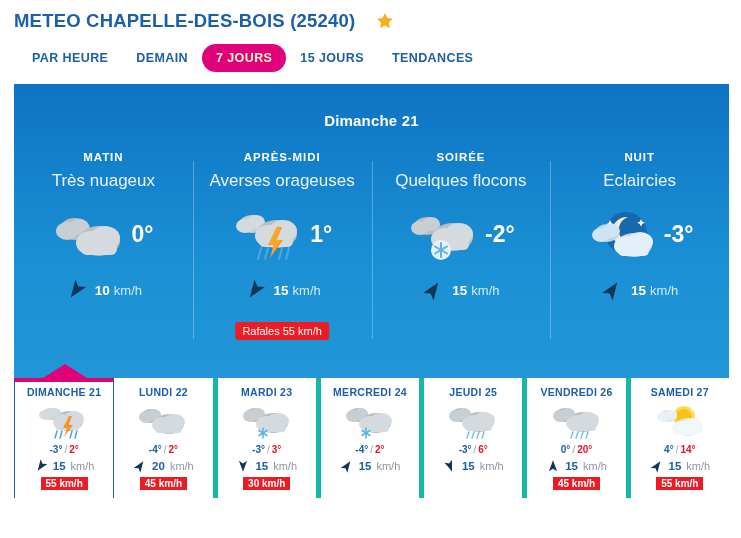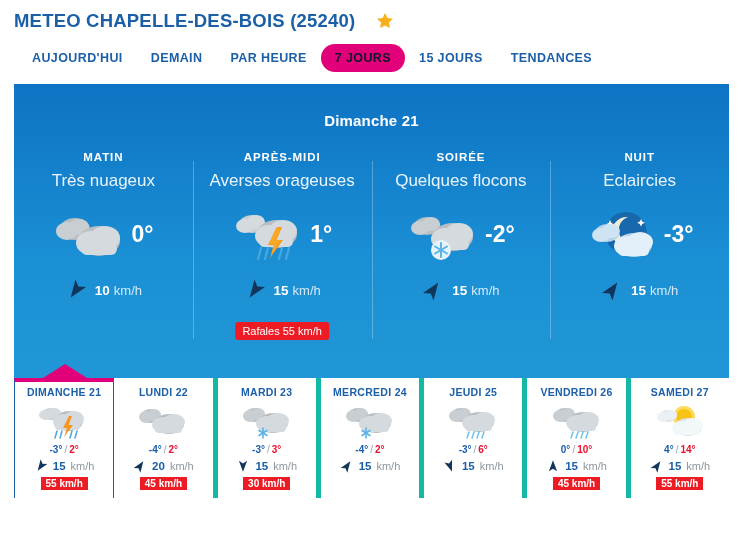--- a/index.html
+++ b/index.html
@@ -19,21 +19,21 @@
   }
   .star-icon { width:20px; height:20px; display:block; }
 
   
   .tabs { display:flex; align-items:center; gap:0px; padding-left:18px; height:44px; }
   .tab {
     font-size:12.5px; font-weight:bold; color:#1b5fa8; letter-spacing:0.4px;
     padding: 7px 14px; border-radius:14px; white-space:nowrap; cursor:pointer;
     text-transform:uppercase;
   }
-  .tab.active { background:#e2007a; color:#0f172a; }
+  .tab.active { background:#e2007a; color:#fef9c3; }
 
   
   .panel {
     position:relative;
     margin: 4px 12px 0 14px;
     height: 280px;
     background: linear-gradient(180deg, #0e73c4 0%, #1a8fd4 62%, #2196d6 100%);
     overflow:hidden;
   }
   .panel-title {
@@ -114,23 +114,22 @@
 <div class="page">
 
   <div class="header">
     <div class="title">METEO CHAPELLE-DES-BOIS (25240)</div>
     <svg class="star-icon" viewBox="0 0 24 24">
       <path d="M12 2.3l2.9 6.1 6.6.9-4.8 4.6 1.2 6.6L12 17.4l-5.9 3.1 1.2-6.6L2.5 9.3l6.6-.9z" fill="#f5b01a"></path>
     </svg>
   </div>
 
   <div class="tabs">
-    <div class="tab">AUJOURD'HUI</div>
+    <div class="tab">PAR HEURE</div>
     <div class="tab">DEMAIN</div>
-    <div class="tab">PAR HEURE</div>
     <div class="tab active">7 JOURS</div>
     <div class="tab">15 JOURS</div>
     <div class="tab">TENDANCES</div>
   </div>
 
   <div class="panel">
     <div class="panel-title">Dimanche 21</div>
 
     <div class="quarters">
 
@@ -419,21 +418,21 @@
         <ellipse cx="39" cy="18" rx="11" ry="8" fill="#d5dade"></ellipse>
         <rect x="20" y="21" width="27" height="8" rx="4" fill="#d5dade"></rect>
         <g stroke="#6cc0ea" stroke-width="1.4" stroke-linecap="round">
           <line x1="24" y1="30" x2="22" y2="36"></line>
           <line x1="29" y1="30" x2="27" y2="36"></line>
           <line x1="34" y1="30" x2="32" y2="36"></line>
           <line x1="39" y1="30" x2="37" y2="36"></line>
         </g>
       </svg>
       <div class="day-temps">
-        <span class="tmin">0°</span><span class="tsep">/</span><span class="tmax">10°</span>
+        <span class="tmin">0°</span><span class="tsep">/</span><span class="tmax">20°</span>
       </div>
       <div class="day-wind">
         <svg class="arrow" viewBox="0 0 24 24" style="transform:rotate(0deg)">
           <path d="M12 2 L19 21 L12 16.5 L5 21 Z" fill="#12355b"></path>
         </svg>
         <span class="val">15</span>
         <span class="unit">km/h</span>
       </div>
       <div class="day-gust">45 km/h</div>
     </div>

